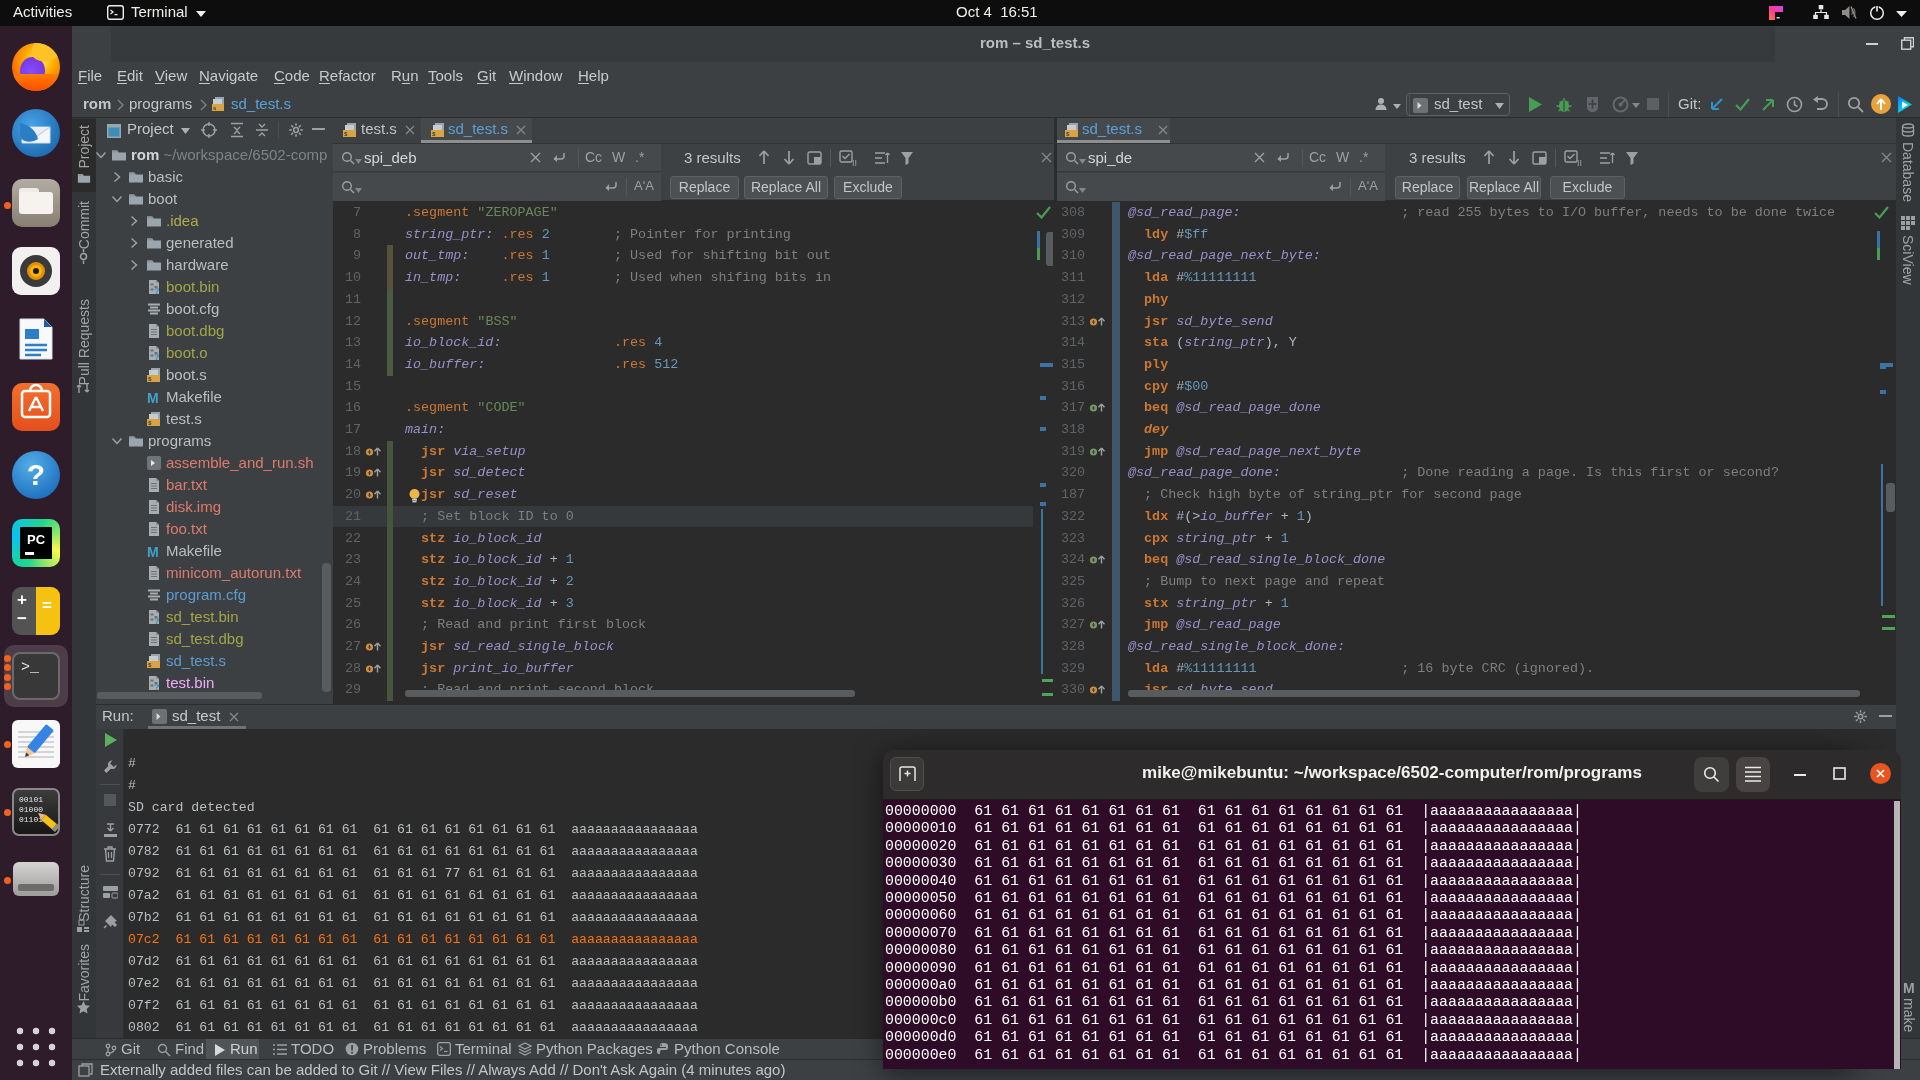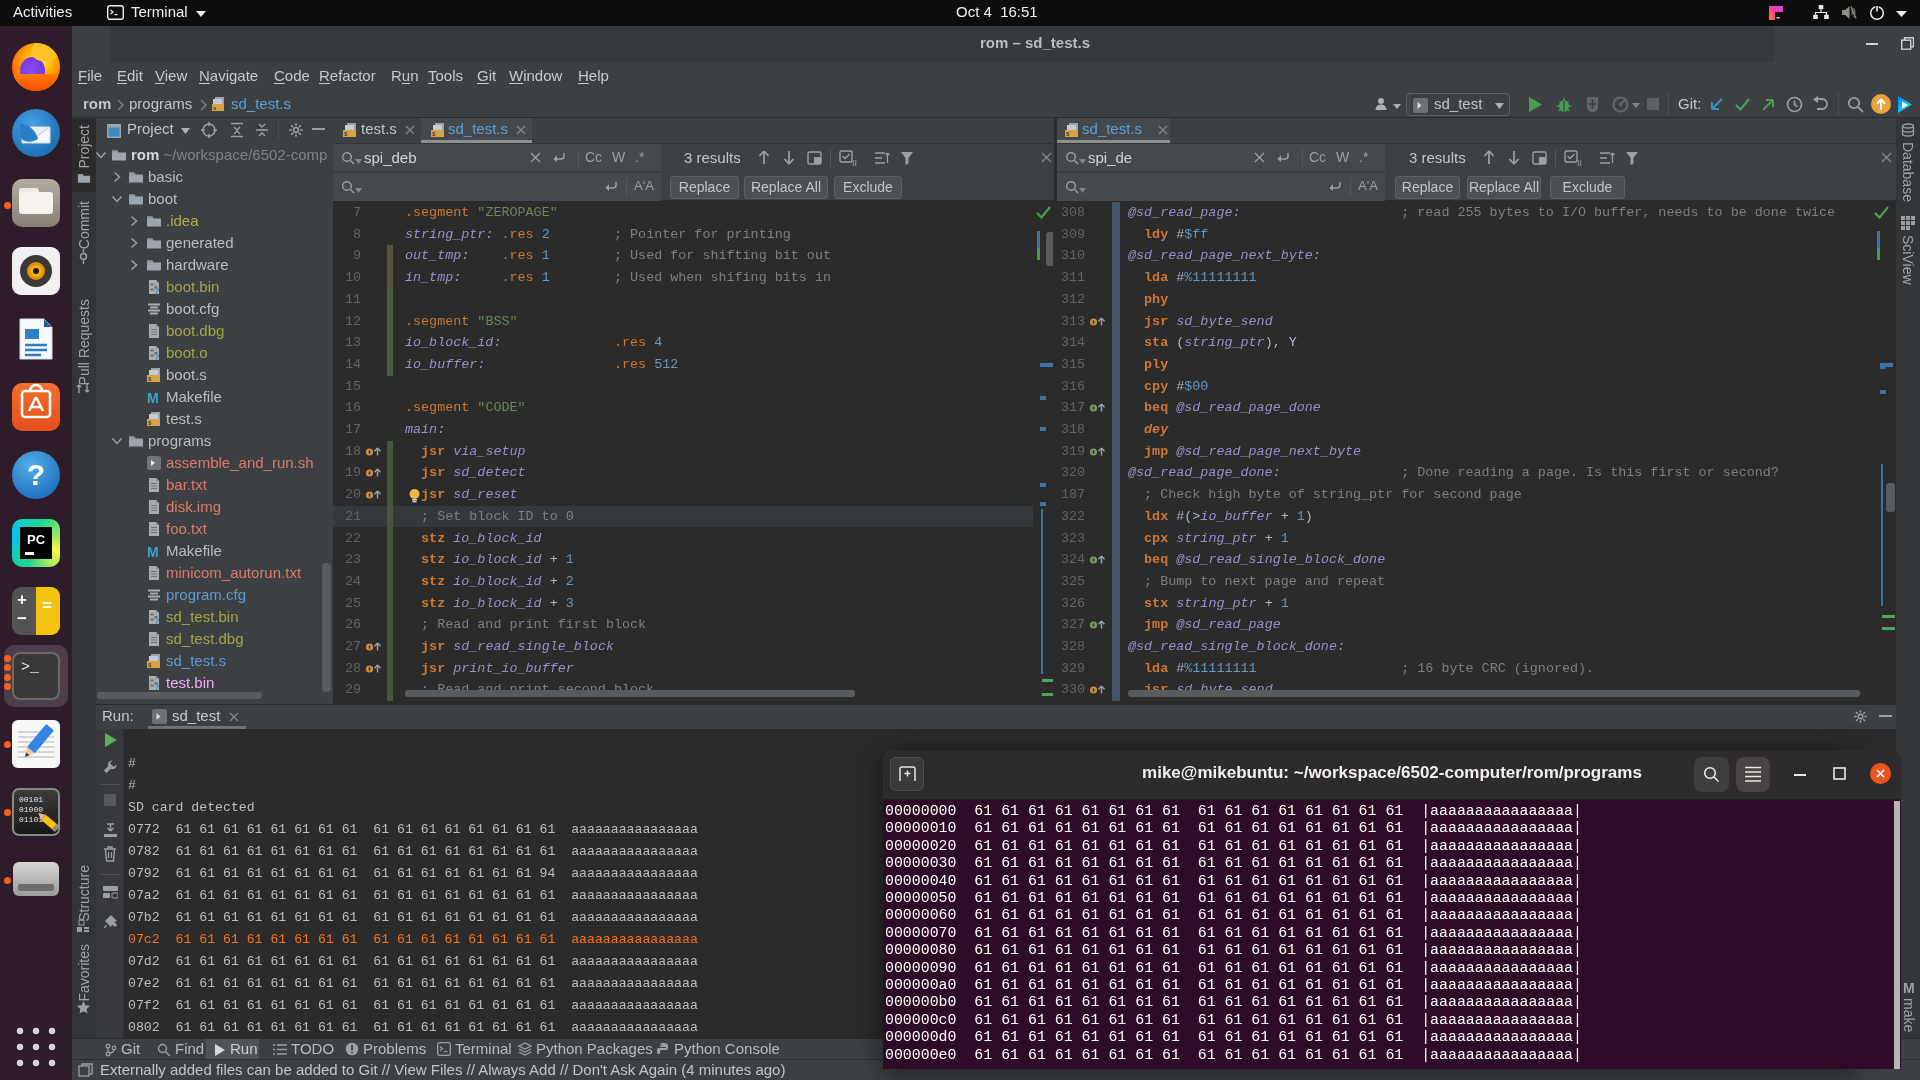--- a/index.html
+++ b/index.html
@@ -1002,21 +1002,21 @@
     </svg>
 <svg class="a" style="left:7px;top:210px;" width="15" height="15" viewBox="0 0 15 15">
       <path d="M8 1l6 6-2.5 1L14 11l-2 2-3-2.5L8 13 2 7z" fill="#9da0a2"></path>
       <path d="M3.5 11.5L1 14" stroke="#9da0a2" stroke-width="1.5"></path>
     </svg>
 <div class="a mono" style="left:32px;top:48.5px;height:22px;line-height:22px;font-size:13.2px;color:#bcbfc1;white-space:pre;">#</div>
 <div class="a mono" style="left:32px;top:70.5px;height:22px;line-height:22px;font-size:13.2px;color:#bcbfc1;white-space:pre;">#</div>
 <div class="a mono" style="left:32px;top:92.5px;height:22px;line-height:22px;font-size:13.2px;color:#bcbfc1;white-space:pre;">SD card detected</div>
 <div class="a mono" style="left:32px;top:114.5px;height:22px;line-height:22px;font-size:13.2px;color:#bcbfc1;white-space:pre;">0772  61 61 61 61 61 61 61 61  61 61 61 61 61 61 61 61  aaaaaaaaaaaaaaaa</div>
 <div class="a mono" style="left:32px;top:136.5px;height:22px;line-height:22px;font-size:13.2px;color:#bcbfc1;white-space:pre;">0782  61 61 61 61 61 61 61 61  61 61 61 61 61 61 61 61  aaaaaaaaaaaaaaaa</div>
-<div class="a mono" style="left:32px;top:158.5px;height:22px;line-height:22px;font-size:13.2px;color:#bcbfc1;white-space:pre;">0792  61 61 61 61 61 61 61 61  61 61 61 61 61 61 61 94  aaaaaaaaaaaaaaaa</div>
+<div class="a mono" style="left:32px;top:158.5px;height:22px;line-height:22px;font-size:13.2px;color:#bcbfc1;white-space:pre;">0792  61 61 61 61 61 61 61 61  61 61 61 77 61 61 61 61  aaaaaaaaaaaaaaaa</div>
 <div class="a mono" style="left:32px;top:180.5px;height:22px;line-height:22px;font-size:13.2px;color:#bcbfc1;white-space:pre;">07a2  61 61 61 61 61 61 61 61  61 61 61 61 61 61 61 61  aaaaaaaaaaaaaaaa</div>
 <div class="a mono" style="left:32px;top:202.5px;height:22px;line-height:22px;font-size:13.2px;color:#bcbfc1;white-space:pre;">07b2  61 61 61 61 61 61 61 61  61 61 61 61 61 61 61 61  aaaaaaaaaaaaaaaa</div>
 <div class="a mono" style="left:32px;top:224.5px;height:22px;line-height:22px;font-size:13.2px;color:#f97316;white-space:pre;">07c2  61 61 61 61 61 61 61 61  61 61 61 61 61 61 61 61  aaaaaaaaaaaaaaaa</div>
 <div class="a mono" style="left:32px;top:246.5px;height:22px;line-height:22px;font-size:13.2px;color:#bcbfc1;white-space:pre;">07d2  61 61 61 61 61 61 61 61  61 61 61 61 61 61 61 61  aaaaaaaaaaaaaaaa</div>
 <div class="a mono" style="left:32px;top:268.5px;height:22px;line-height:22px;font-size:13.2px;color:#bcbfc1;white-space:pre;">07e2  61 61 61 61 61 61 61 61  61 61 61 61 61 61 61 61  aaaaaaaaaaaaaaaa</div>
 <div class="a mono" style="left:32px;top:290.5px;height:22px;line-height:22px;font-size:13.2px;color:#bcbfc1;white-space:pre;">07f2  61 61 61 61 61 61 61 61  61 61 61 61 61 61 61 61  aaaaaaaaaaaaaaaa</div>
 <div class="a mono" style="left:32px;top:312.5px;height:22px;line-height:22px;font-size:13.2px;color:#bcbfc1;white-space:pre;">0802  61 61 61 61 61 61 61 61  61 61 61 61 61 61 61 61  aaaaaaaaaaaaaaaa</div>
 </div>
 <div class="a" id="statusbar">
 <svg class="a" style="left:33px;top:4px;" width="12" height="14" viewBox="0 0 12 14">

